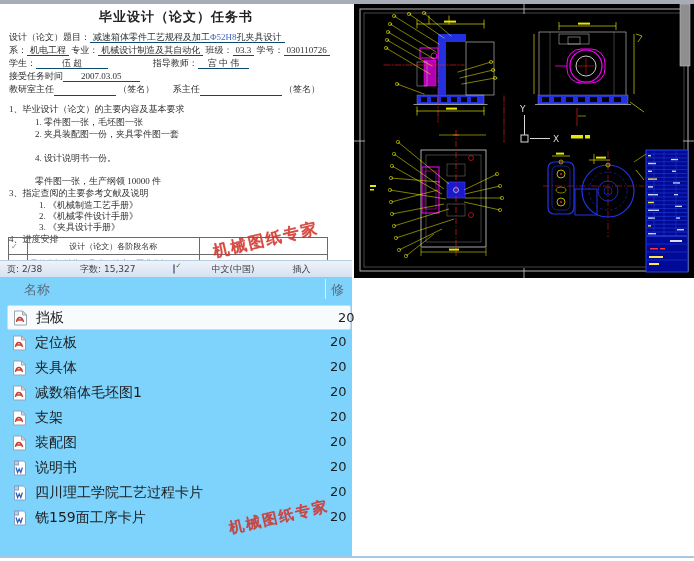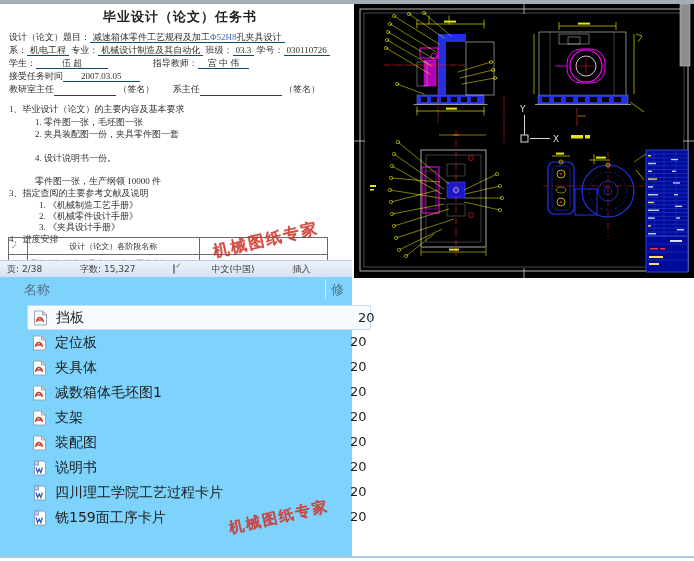--- a/index.html
+++ b/index.html
@@ -2,21 +2,21 @@
 <html><head>
 <meta charset="utf-8">
 <style>
   html,body{margin:0;padding:0;background:#fff;}
   #app{position:relative;width:694px;height:561px;background:#fff;overflow:hidden;
        font-family:"DejaVu Sans",sans-serif;}
   
   .topstrip{position:absolute;left:0;top:0;width:694px;height:4px;background:#a7acb6;}
   
   .doc{position:absolute;left:0;top:4px;width:352px;height:256px;background:#fff;
-       overflow:hidden;color:#2f2f2f;font-family:"Liberation Serif","DejaVu Serif",serif;padding-left:8px;}
+       overflow:hidden;color:#2f2f2f;font-family:"Liberation Serif","DejaVu Serif",serif;}
   .doc .title{position:absolute;left:0;top:4px;width:100%;text-align:center;
        font-size:13px;font-weight:bold;letter-spacing:1px;color:#222;}
   .dl{position:absolute;left:9px;right:4px;font-size:9px;white-space:nowrap;}
   .u{border-bottom:1px solid #0c4a6e;padding:0 3px;}
   .ub{display:inline-block;border-bottom:1px solid #3a3a3a;height:8px;vertical-align:bottom;}
   .code{color:#4466bb;}
   .sec{font-size:9px;}
   .ind{padding-left:26px;}
   .doctable{position:absolute;left:8px;top:233px;width:320px;border-collapse:collapse;
        font-size:8px;color:#2f2f2f;}
@@ -46,21 +46,21 @@
   .zoom-out:after{content:"";position:absolute;left:2px;top:4px;width:5px;height:1px;background:#5a6a7c;}
   .zoom-slider{width:14px;height:11px;border:1px solid #8d9cb0;border-radius:3px 0 0 3px;
        background:#fff;position:relative;overflow:hidden;}
   .zoom-slider .nub{position:absolute;left:4px;top:1px;width:3px;height:9px;background:#f0a73c;}
   
   .filelist{position:absolute;left:0;top:277px;width:352px;height:279px;background:#7dd3fc;}
   .fl-header{position:absolute;top:2px;left:0;width:100%;height:22px;color:#5a6b7d;font-size:13px;}
   .fl-header .h-name{position:absolute;left:24px;top:2px;}
   .fl-header .h-mod{position:absolute;left:331px;top:2px;}
   .fl-colsep{position:absolute;left:325px;top:0;width:1px;height:20px;background:#e4e9ef;}
-  .fl-rows{position:absolute;left:0;top:28px;width:352px;margin-left:20px;}
+  .fl-rows{position:absolute;left:0;top:28px;width:352px;}
   .frow{position:relative;height:25px;display:flex;align-items:center;padding-left:12px;
        font-size:14px;color:#1c1c1c;box-sizing:border-box;}
   .frow.selected{border:1px solid #c9ddf2;background:#f7fbfe;border-radius:2px;
        margin-left:7px;padding-left:5px;width:344px;}
   .ficon{width:15px;height:16px;margin-right:8px;flex:0 0 auto;}
   .fname{white-space:nowrap;}
   .fdate{position:absolute;left:330px;top:4px;width:16px;overflow:hidden;font-size:13px;color:#1c1c1c;}
   .bottomline{position:absolute;left:0;top:556px;width:694px;height:2px;background:#a9c6e2;}
   
   .cad{position:absolute;left:354px;top:4px;width:340px;height:274px;}

